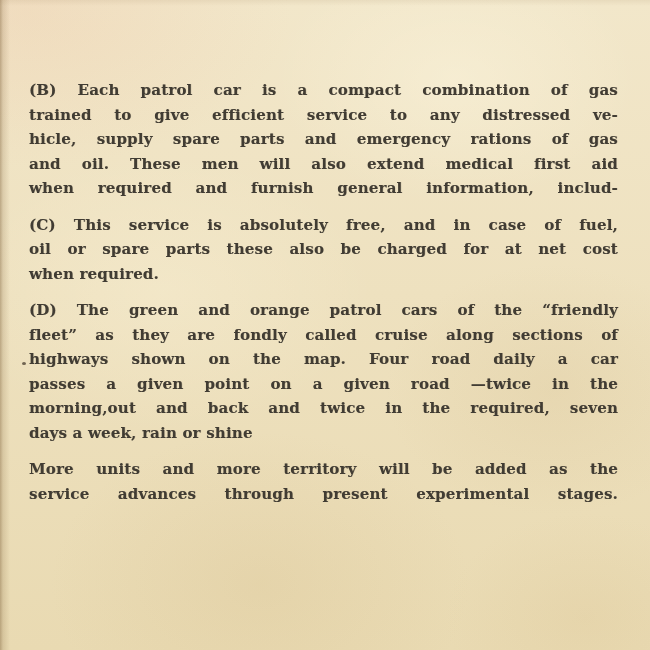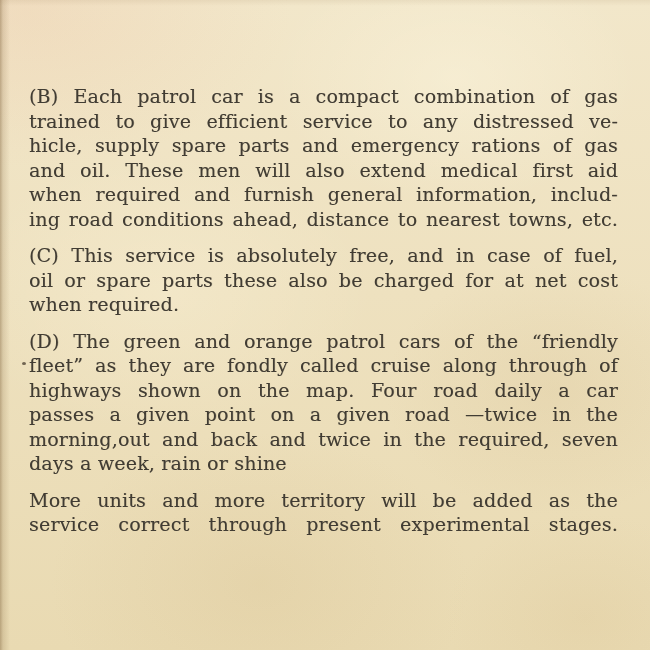--- a/index.html
+++ b/index.html
@@ -50,61 +50,61 @@
     left: 22px;
     top: 362px;
     width: 4px;
     height: 3px;
     border-radius: 50%;
     background: rgba(70,58,44,0.75);
   }
   .text-block {
     position: absolute;
     left: 29px;
-    top: 84px;
+    top: 78px;
     width: 589px;
     font-family: "DejaVu Serif", "Liberation Serif", serif;
-    font-size: 19px;
+    font-size: 15px;
     line-height: 24.5px;
     color: var(--ink);
     letter-spacing: 0.2px;
     text-shadow: 0.4px 0.4px 0.5px rgba(65,60,51,0.35);
+    font-weight: bold;
   }
   .paragraph { margin: 0; }
   .paragraph + .paragraph { margin-top: 12px; }
   .line { text-align: justify; white-space: normal; }
   .line.fill { text-align-last: justify; }
 </style>
 </head>
 <body>
 
 <div class="paper">
   <div class="edge-left"></div>
   <div class="edge-top"></div>
   <div class="ink-speck"></div>
   <div class="text-block">
       <div class="paragraph">
         <div class="line fill">(B)  Each patrol car is a compact combination of gas</div>
         <div class="line fill">trained to give efficient service to any distressed ve-</div>
         <div class="line fill">hicle, supply spare parts and emergency rations of gas</div>
         <div class="line fill">and oil. These men will also extend medical first aid</div>
         <div class="line fill">when required and furnish general information, includ-</div>
-        <div class="line fill">ing road conditions ahead, distance to nearest towns, etc.</div>
       </div>
       <div class="paragraph">
         <div class="line fill">(C) This service is absolutely free, and in case of fuel,</div>
         <div class="line fill">oil or spare parts these also be charged for at net cost</div>
         <div class="line">when required.</div>
       </div>
       <div class="paragraph">
         <div class="line fill">(D) The green and orange patrol cars of the “friendly</div>
-        <div class="line fill">fleet” as they are fondly called cruise along through of</div>
+        <div class="line fill">fleet” as they are fondly called cruise along sections of</div>
         <div class="line fill">highways shown on the map. Four road daily a car</div>
         <div class="line fill">passes a given point on a given road —twice in the</div>
         <div class="line fill">morning,out and back and twice in the required, seven</div>
         <div class="line">days a week, rain or shine</div>
       </div>
       <div class="paragraph">
         <div class="line fill">More units and more territory will be added as the</div>
-        <div class="line fill">service correct through present experimental stages.</div>
+        <div class="line fill">service advances through present experimental stages.</div>
       </div>
     </div>
 </div>
 
 </body></html>

